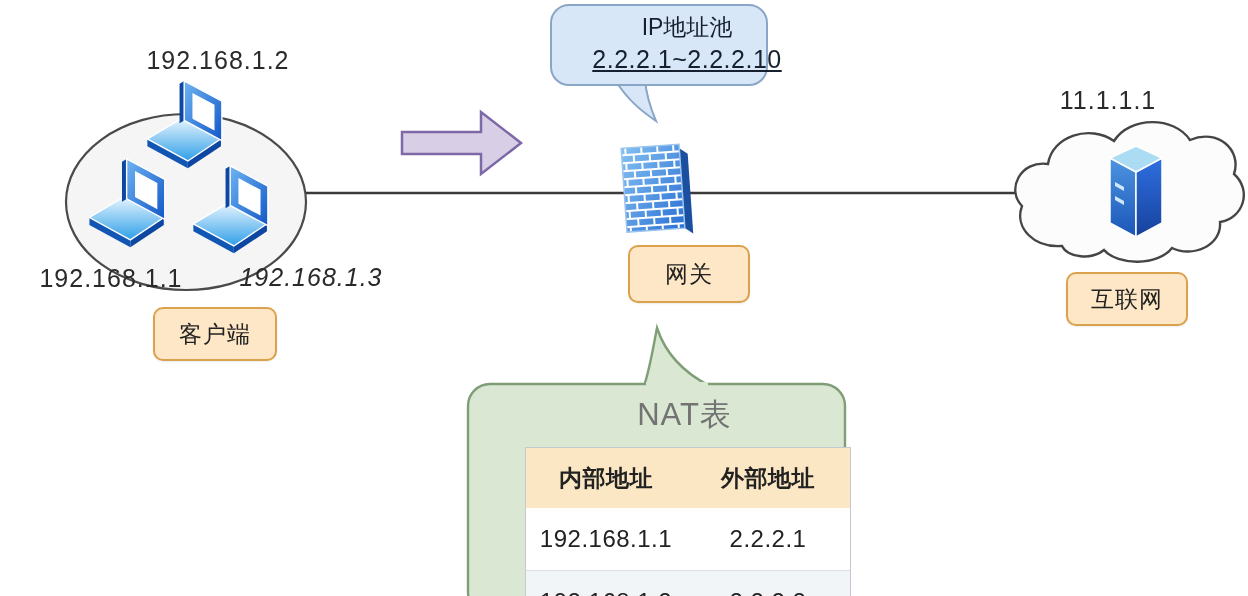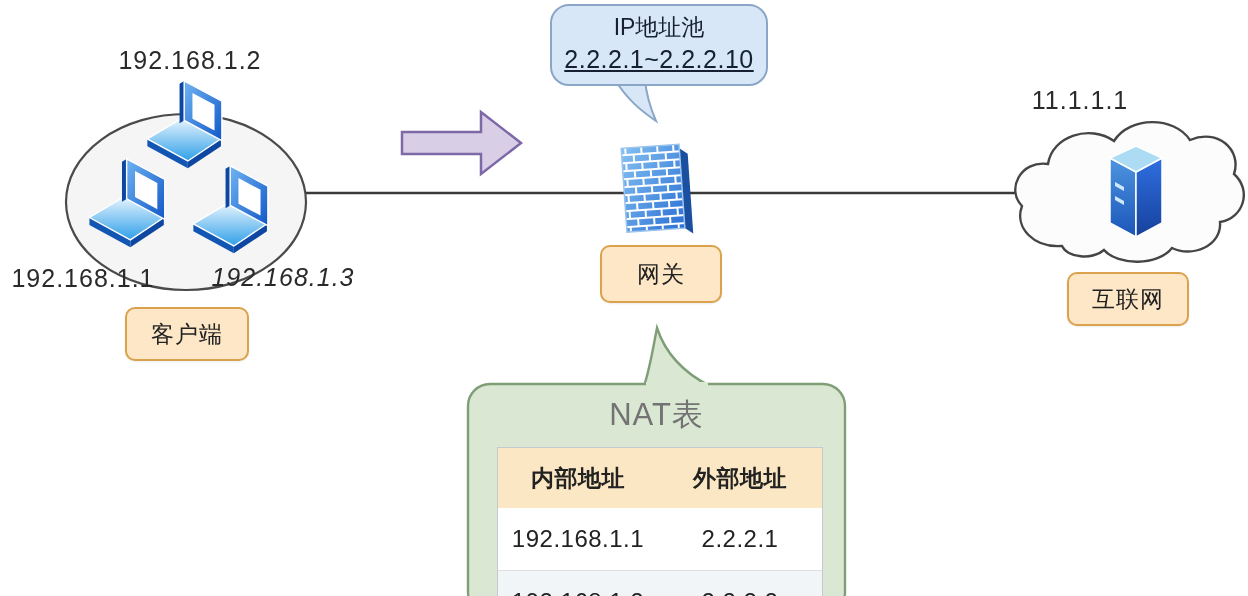--- a/index.html
+++ b/index.html
@@ -1,21 +1,21 @@
 <!DOCTYPE html>
 <html><head>
 <meta charset="utf-8">
 <style>
   html,body{margin:0;padding:0;background:#ffffff;}
   #canvas{
     position:relative;width:1248px;height:596px;overflow:hidden;
     background:#ffffff;font-family:"Liberation Sans",sans-serif;color:#222;
   }
   #shapes{position:absolute;left:0;top:0;width:1248px;height:596px;}
-  .abs{position:absolute;}
+  .abs{position:absolute;margin-left:28px;}
   .ip-label{
     font-size:25px;color:#2a2a2a;text-align:center;white-space:nowrap;
     letter-spacing:1px;
   }
   .tag-box{
     background:#fde7c6;border:2px solid #dba24d;border-radius:10px;
     display:flex;align-items:center;justify-content:center;
     font-size:23px;color:#222;box-shadow:0 1px 2px rgba(0,0,0,0.08);
     letter-spacing:1px;
   }
@@ -127,21 +127,21 @@
   <div class="abs ip-label" style="left:203px;top:263px;width:160px;font-style:italic;">192.168.1.3</div>
   <div class="abs ip-label" style="left:1000px;top:86px;width:160px;">11.1.1.1</div>
 
   <div class="abs bubble-text" style="left:551px;top:12px;width:216px;">
     <div class="l1">IP地址池</div>
     <div class="l2">2.2.2.1~2.2.2.10</div>
   </div>
 
   <div class="abs tag-box" style="left:600px;top:245px;width:118px;height:54px;">网关</div>
   <div class="abs tag-box" style="left:125px;top:307px;width:120px;height:50px;">客户端</div>
-  <div class="abs tag-box" style="left:1067px;top:272px;width:118px;height:50px;text-align:center;">互联网</div>
+  <div class="abs tag-box" style="left:1038px;top:272px;width:118px;height:50px;text-align:center;">互联网</div>
 
   <div class="abs nat-title" style="left:468px;top:394px;width:377px;">NAT表</div>
 
   <div class="abs nat-table" style="left:497px;top:447px;">
     <div class="nat-header">
       <div class="nat-cell">内部地址</div>
       <div class="nat-cell">外部地址</div>
     </div>
     <div class="nat-row" style="border-top:none;">
       <div class="nat-cell">192.168.1.1</div>

